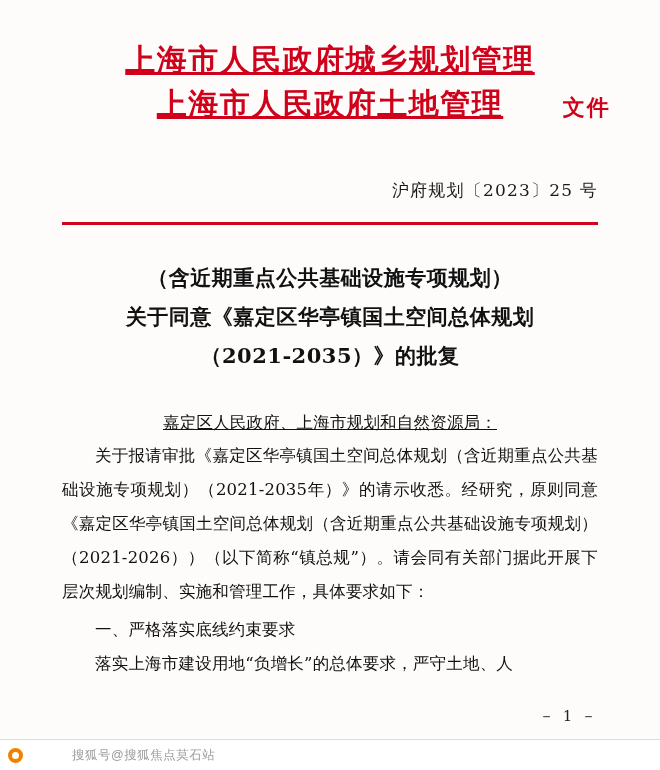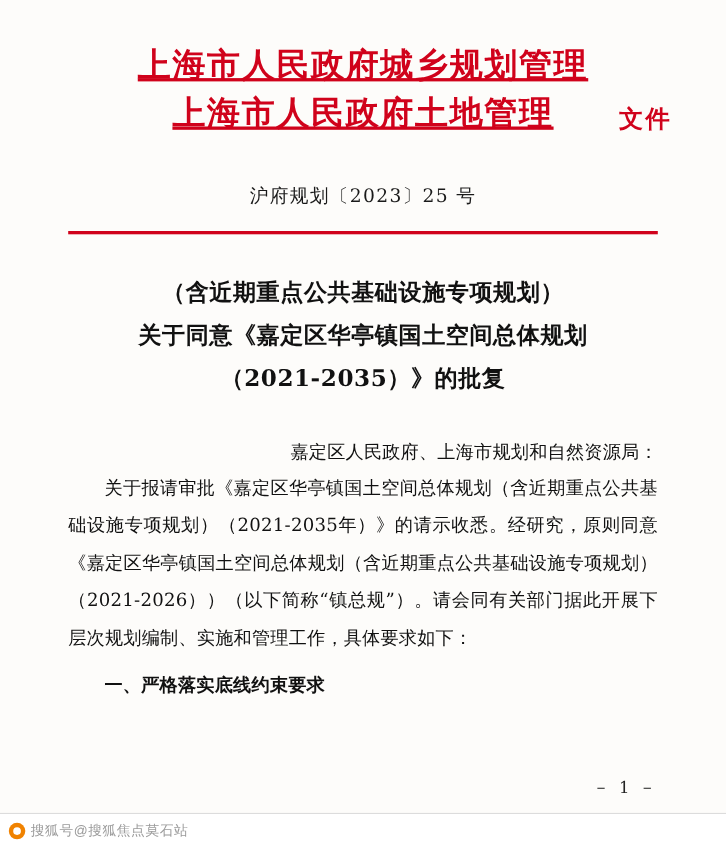--- a/index.html
+++ b/index.html
@@ -48,22 +48,22 @@
     right: -76px;
     bottom: 2px;
     color: #d0021b;
     font-family: "DejaVu Serif", "Liberation Serif", serif;
     font-weight: bold;
     font-size: 22px;
     letter-spacing: 2px;
   }
   
   .doc-number {
-    margin-top: 42px;
-    text-align: center;
+    margin-top: 54px;
+    text-align: right;
     font-size: 17px;
     color: #1a1a1a;
     letter-spacing: 1.2px;
     font-family: "DejaVu Serif", "Liberation Serif", serif;
   }
   
   .red-rule {
     margin-top: 20px;
     height: 3px;
     background: #d0021b;
@@ -86,31 +86,32 @@
   
   .body-block {
     margin-top: 30px;
     font-size: 16.5px;
     line-height: 2.05;
     color: #111;
     font-family: "DejaVu Serif", "Liberation Serif", serif;
     letter-spacing: 0.2px;
   }
   .addressee {
-    text-align: right;
+    text-align: center;
+    text-decoration: underline;
   }
   .para {
     text-align: justify;
     text-justify: inter-ideograph;
     text-indent: 2em;
   }
   .subhead {
-    font-weight: bold;
+    font-weight: normal;
     text-indent: 2em;
-    margin-top: 10px;
+    margin-top: 5px;
   }
   
   .page-num {
     position: absolute;
     right: 62px;
     bottom: 44px;
     font-size: 15px;
     color: #222;
     letter-spacing: 2px;
     font-family: "DejaVu Serif", "Liberation Serif", serif;
@@ -154,20 +155,21 @@
     width: 7px;
     height: 7px;
     border-radius: 50%;
     background: #ffffff;
   }
   .wm-text {
     font-size: 12.5px;
     color: #9b9b9b;
     font-family: "Liberation Sans", sans-serif;
     letter-spacing: 0.5px;
+    margin-left: 44px;
   }
 </style>
 </head>
 <body>
 
 <div class="page">
 
   <div class="masthead">
     <div class="masthead-lines">
       <div class="mast-line">上海市人民政府城乡规划管理</div>
@@ -183,20 +185,21 @@
   <div class="title-block">
     <div class="title-line">（含近期重点公共基础设施专项规划）</div>
     <div class="title-line">关于同意《嘉定区华亭镇国土空间总体规划</div>
     <div class="title-line">（2021-2035）》的批复</div>
   </div>
 
   <div class="body-block">
     <div class="addressee">嘉定区人民政府、上海市规划和自然资源局：</div>
     <div class="para">关于报请审批《嘉定区华亭镇国土空间总体规划（含近期重点公共基础设施专项规划）（2021-2035年）》的请示收悉。经研究，原则同意《嘉定区华亭镇国土空间总体规划（含近期重点公共基础设施专项规划）（2021-2026））（以下简称“镇总规”）。请会同有关部门据此开展下层次规划编制、实施和管理工作，具体要求如下：</div>
     <div class="subhead">一、严格落实底线约束要求</div>
+    <div class="para">落实上海市建设用地“负增长”的总体要求，严守土地、人</div>
   </div>
 
   <div class="page-num">－ 1 －</div>
   <div class="bottom-rule"></div>
 </div>
 
 <div class="watermark">
   <span class="wm-logo"></span>
   <span class="wm-text">搜狐号@搜狐焦点莫石站</span>
 </div>

